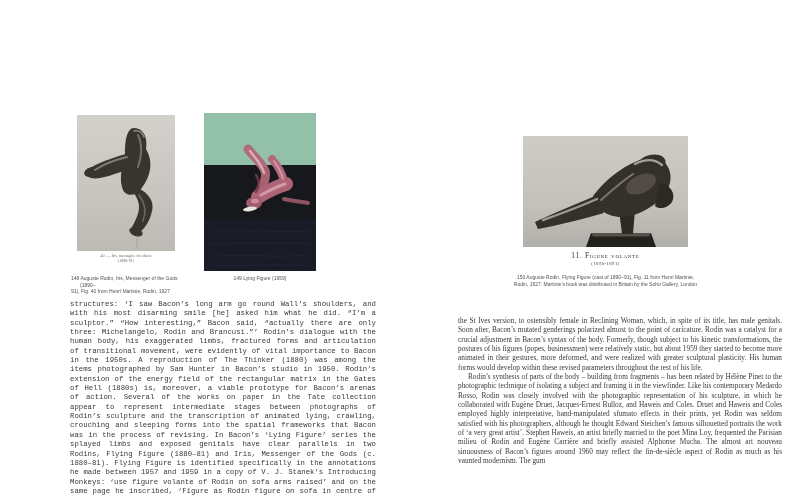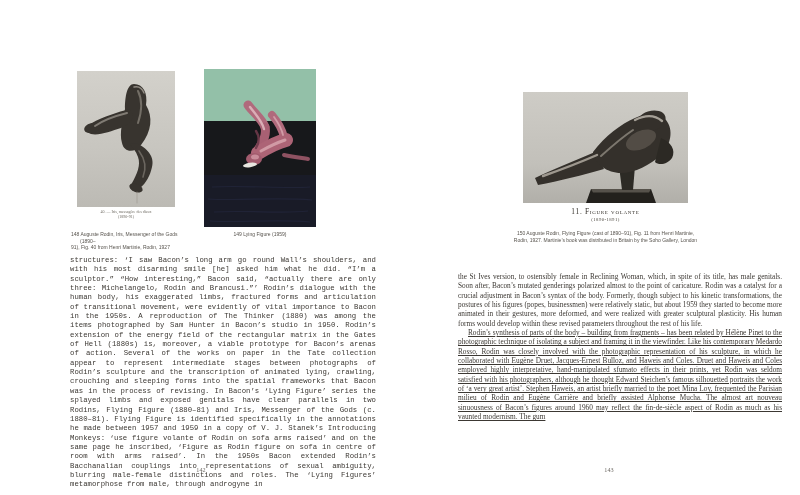--- a/index.html
+++ b/index.html
@@ -1,22 +1,22 @@
 <!DOCTYPE html>
 <html><head>
 <meta charset="utf-8">
 <style>
   html,body{margin:0;padding:0;}
   body{width:800px;height:495px;background:#ffffff;font-family:"Liberation Serif",serif;}
   .spread{position:relative;width:800px;height:495px;background:#ffffff;overflow:hidden;}
-  .abs{position:absolute;}
+  .abs{position:absolute;margin-top:44px;}
 
   .body-text{font-size:7.3px;line-height:9.35px;text-align:justify;color:#3c3833;}
   .body-text p{margin:0;}
-  .body-text p.indent{text-indent:10px;text-decoration:underline;}
+  .body-text p.indent{text-indent:10px;}
 
   .caption{font-family:"Liberation Sans",sans-serif;font-size:5px;line-height:6.6px;color:#57534d;}
   .caption .cap-line{display:block;}
   .cap-hang{padding-left:9px;text-indent:-9px;}
 
   .plate-caption{font-size:4px;line-height:4.8px;color:#6e6a62;text-align:center;}
   .plate-caption span{display:block;}
 
   .plate-title{font-variant:small-caps;font-size:7.4px;letter-spacing:0.7px;color:#34302a;text-align:center;}
   .plate-date{font-size:4.8px;letter-spacing:0.4px;color:#4c483f;text-align:center;margin-top:1px;}

